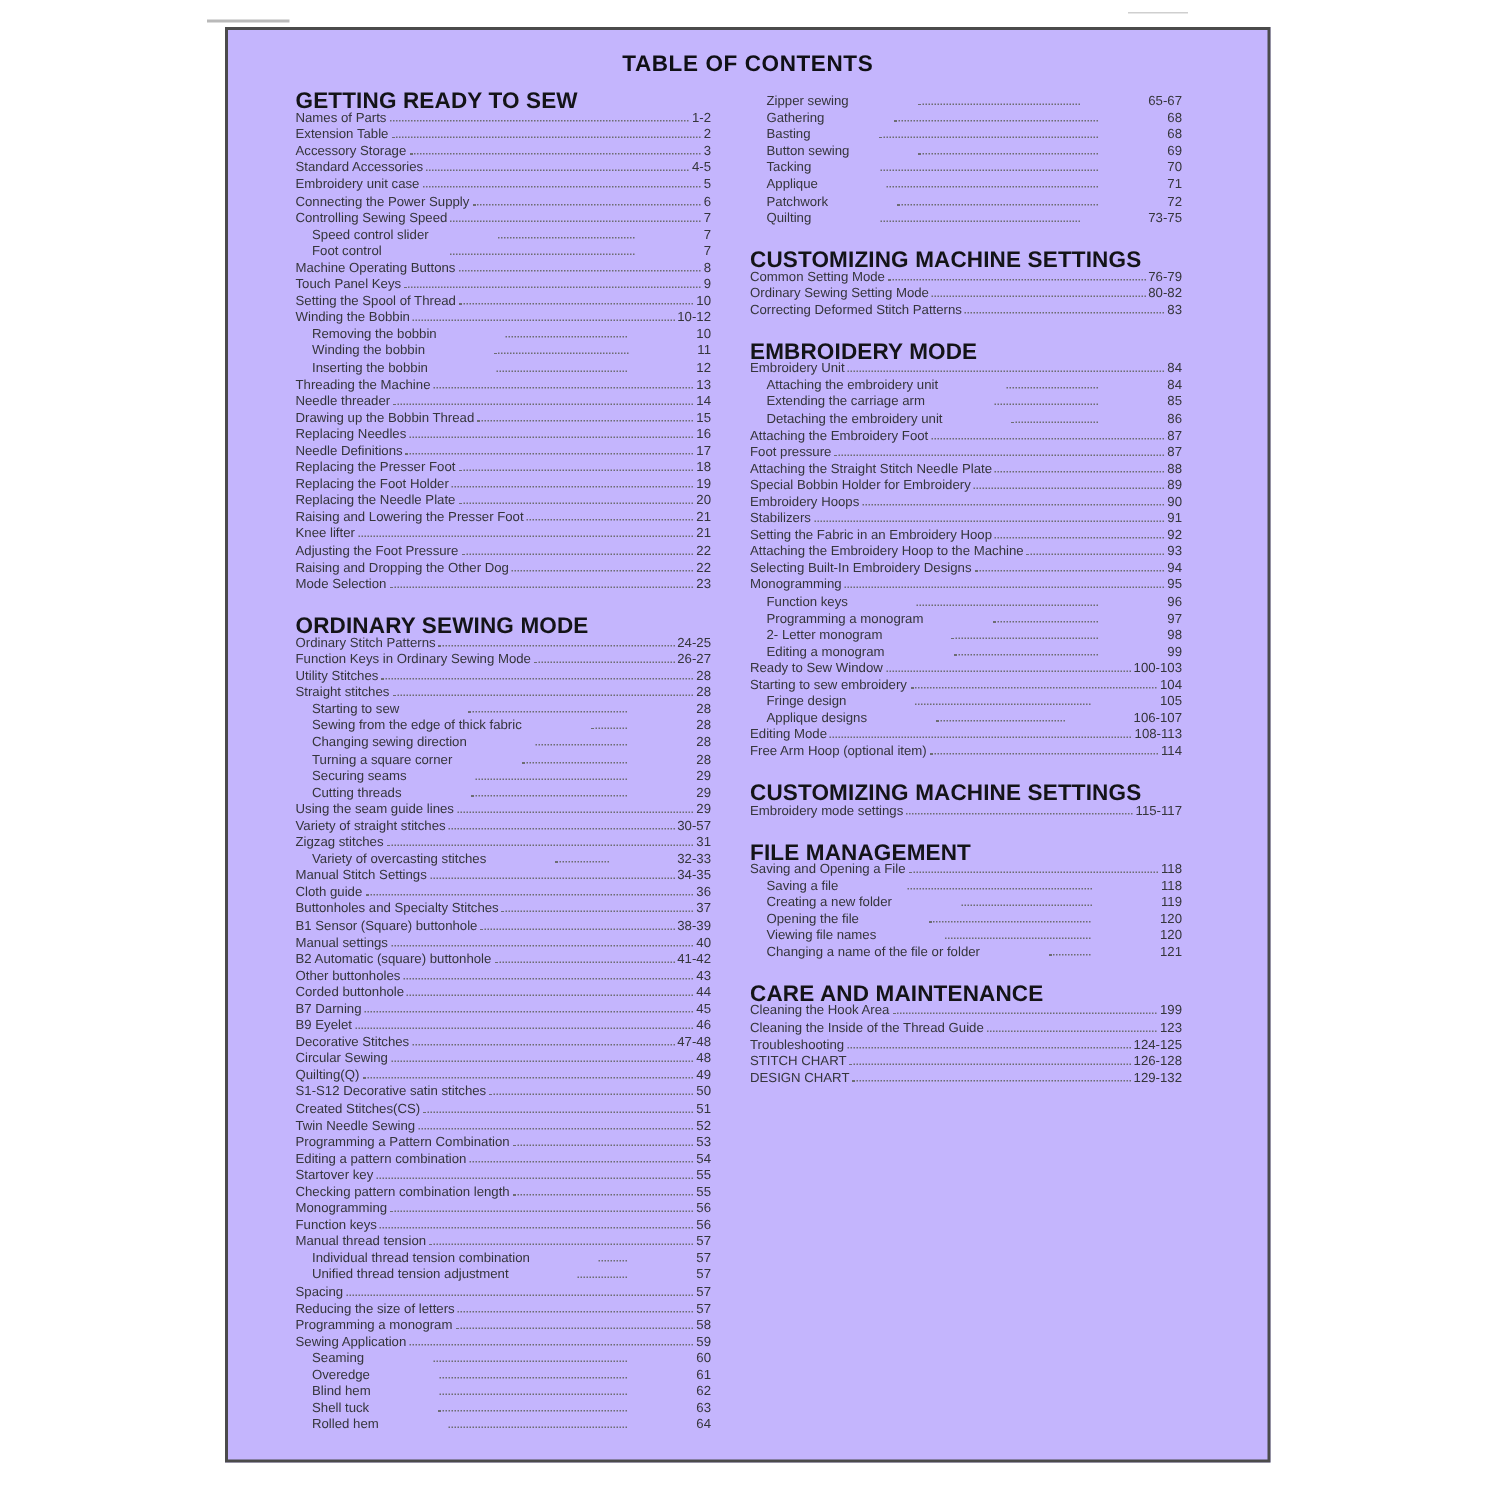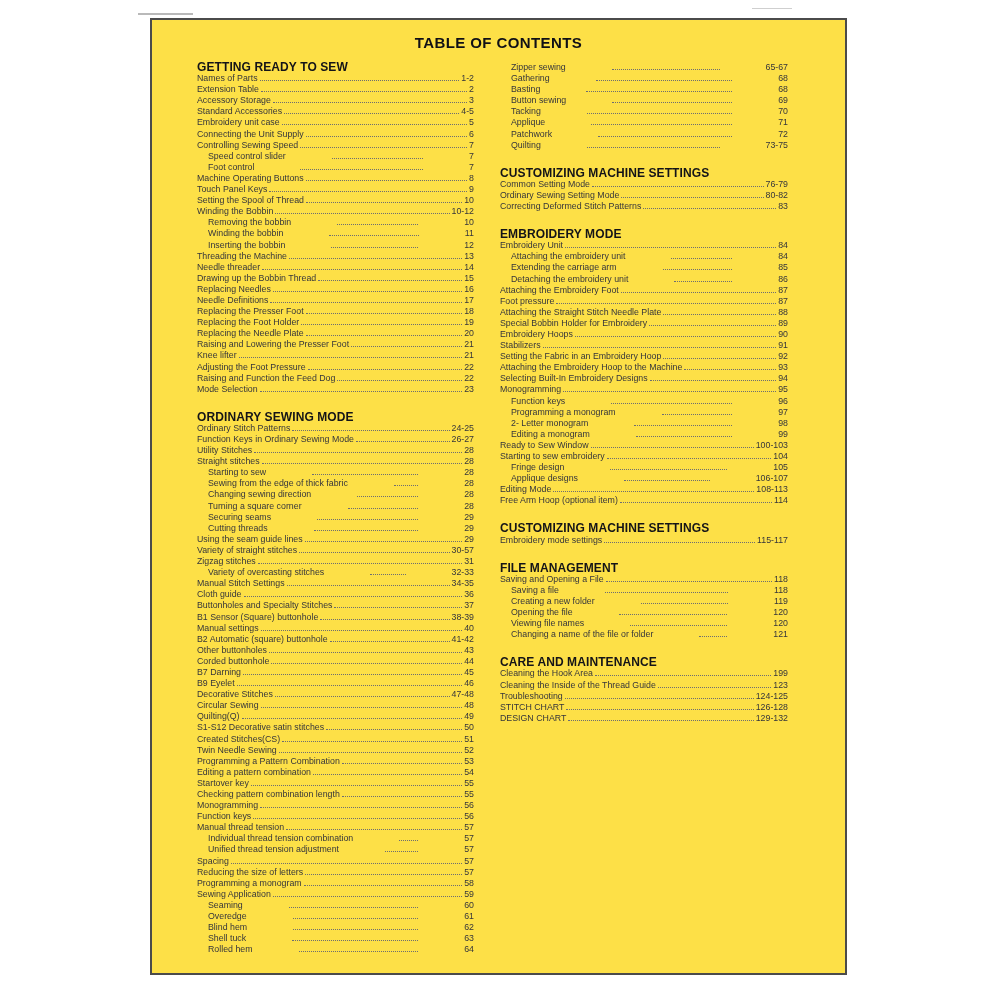--- a/index.html
+++ b/index.html
@@ -19,21 +19,21 @@
   .scan-artifact-2 {
     position: absolute; left: 752px; top: 8px; width: 40px; height: 1px;
     background: #cfcfcf;
   }
 
   .page {
     position: absolute;
     left: 150px; top: 18px;
     width: 693px; height: 953px;
     border: 2px solid #4b4b4b;
-    background: #fde047;
+    background: #c4b5fd;
   }
 
   .page-title {
     position: absolute;
     top: 14px; left: 0;
     width: 100%;
     text-align: center;
     font-weight: bold;
     font-size: 15px;
     letter-spacing: 0.4px;
@@ -41,21 +41,21 @@
   }
 
   .col { position: absolute; top: 42px; }
   .col-left  { left: 45px;  width: 277px; }
   .col-right { left: 348px; width: 288px; }
 
   .section:not(:first-child) { margin-top: 17px; }
 
   .sec-header {
     font-weight: bold;
-    font-size: 12px;
+    font-size: 15px;
     color: #141418;
     height: 11.1px;
     line-height: 11.1px;
     letter-spacing: 0.1px;
     white-space: nowrap;
   }
 
   .row {
     display: flex;
     align-items: baseline;
@@ -109,21 +109,21 @@
             <span class="lbl">Standard Accessories</span>
             <span class="leader"></span>
             <span class="pg">4-5</span>
           </div>
           <div class="row">
             <span class="lbl">Embroidery unit case</span>
             <span class="leader"></span>
             <span class="pg">5</span>
           </div>
           <div class="row">
-            <span class="lbl">Connecting the Unit Supply</span>
+            <span class="lbl">Connecting the Power Supply</span>
             <span class="leader"></span>
             <span class="pg">6</span>
           </div>
           <div class="row">
             <span class="lbl">Controlling Sewing Speed</span>
             <span class="leader"></span>
             <span class="pg">7</span>
           </div>
           <div class="row ind">
             <span class="lbl">Speed control slider</span>
@@ -219,21 +219,21 @@
             <span class="lbl">Knee lifter</span>
             <span class="leader"></span>
             <span class="pg">21</span>
           </div>
           <div class="row">
             <span class="lbl">Adjusting the Foot Pressure</span>
             <span class="leader"></span>
             <span class="pg">22</span>
           </div>
           <div class="row">
-            <span class="lbl">Raising and Function the Feed Dog</span>
+            <span class="lbl">Raising and Dropping the Other Dog</span>
             <span class="leader"></span>
             <span class="pg">22</span>
           </div>
           <div class="row">
             <span class="lbl">Mode Selection</span>
             <span class="leader"></span>
             <span class="pg">23</span>
           </div>
         </div>
         <div class="section">

